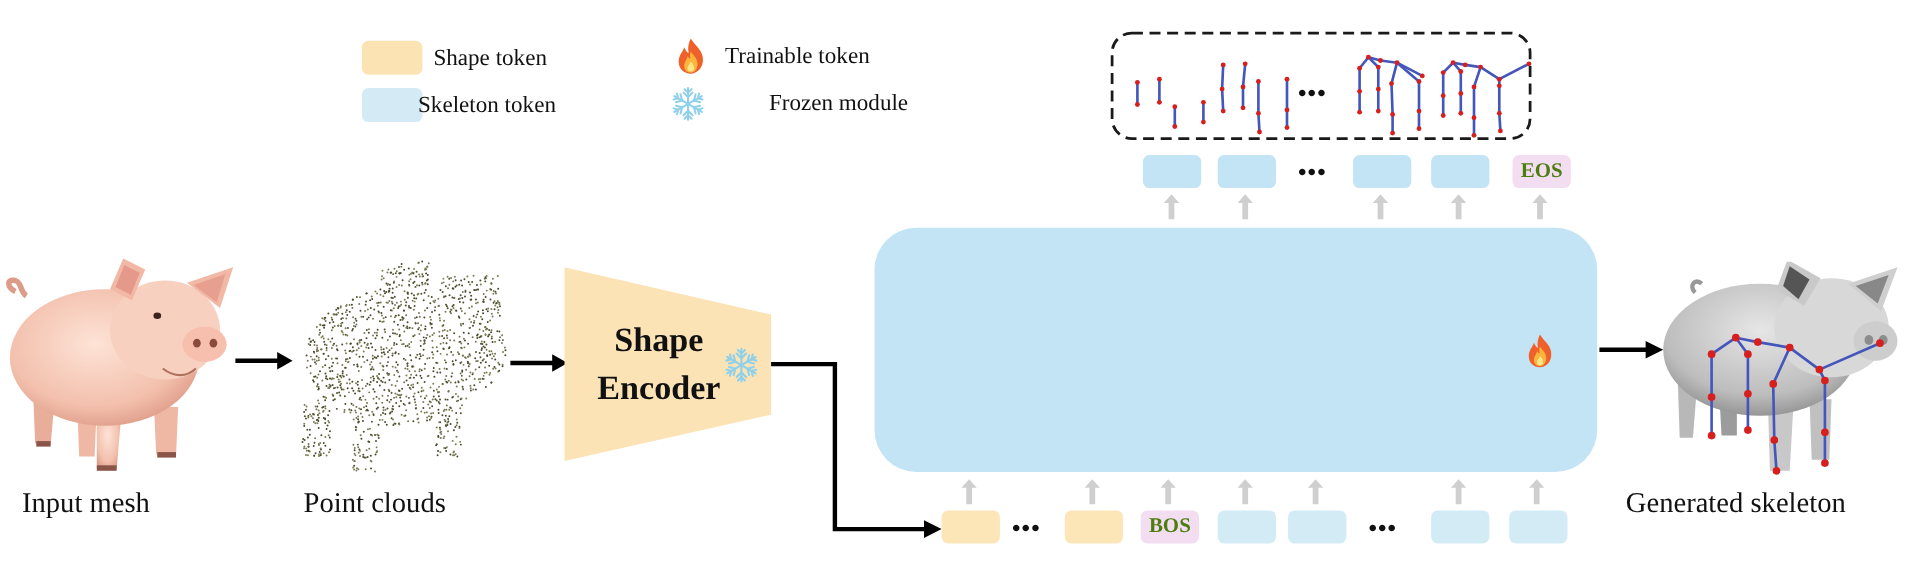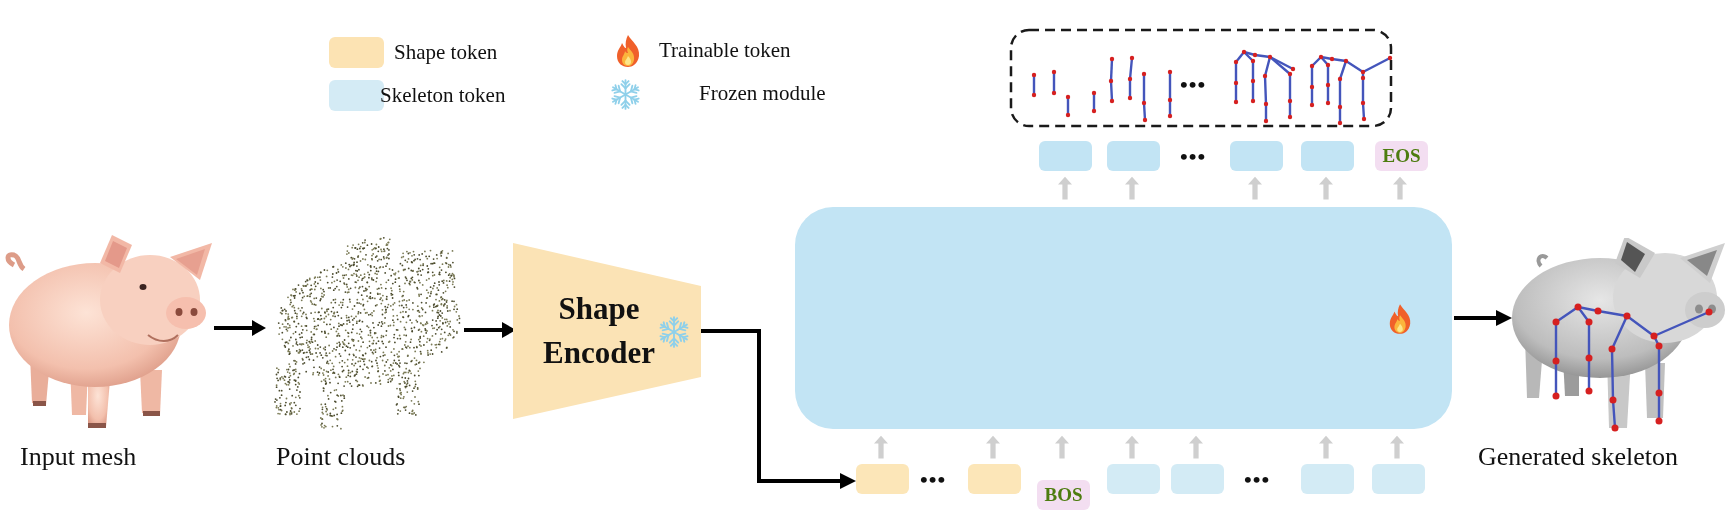--- a/index.html
+++ b/index.html
@@ -1550,21 +1550,21 @@
 
 <svg class="abs" style="left:1452px; top:308px;" width="62" height="20" viewBox="0 0 62 20">
   <line x1="2" y1="10" x2="46" y2="10" stroke="#000" stroke-width="4"></line>
   <polygon points="44,2 60,10 44,18" fill="#000"></polygon>
 </svg>
 
 <div>
   <div class="token shape" style="left:856px; top:464px;"></div>
   <div class="dots" style="left:920px; top:470px;">•••</div>
   <div class="token shape" style="left:968px; top:464px;"></div>
-  <div class="token special" style="left:1037px; top:464px;margin-top:16px;">BOS</div>
+  <div class="token special" style="left:1037px; top:464px;">BOS</div>
   <div class="token skel-bottom" style="left:1107px; top:464px;"></div>
   <div class="token skel-bottom" style="left:1171px; top:464px;"></div>
   <div class="dots" style="left:1244px; top:470px;">•••</div>
   <div class="token skel-bottom" style="left:1301px; top:464px;"></div>
   <div class="token skel-bottom" style="left:1372px; top:464px;"></div>
 </div>
 
 <div id="bottom-arrows">
     <svg class="up-arrow" width="16" height="26" viewBox="0 0 16 26" style="left: 874px; top: 435px;">
       <polygon points="8,0 16,9 11,9 11,26 5,26 5,9 0,9" fill="#cfcfcf"></polygon>

